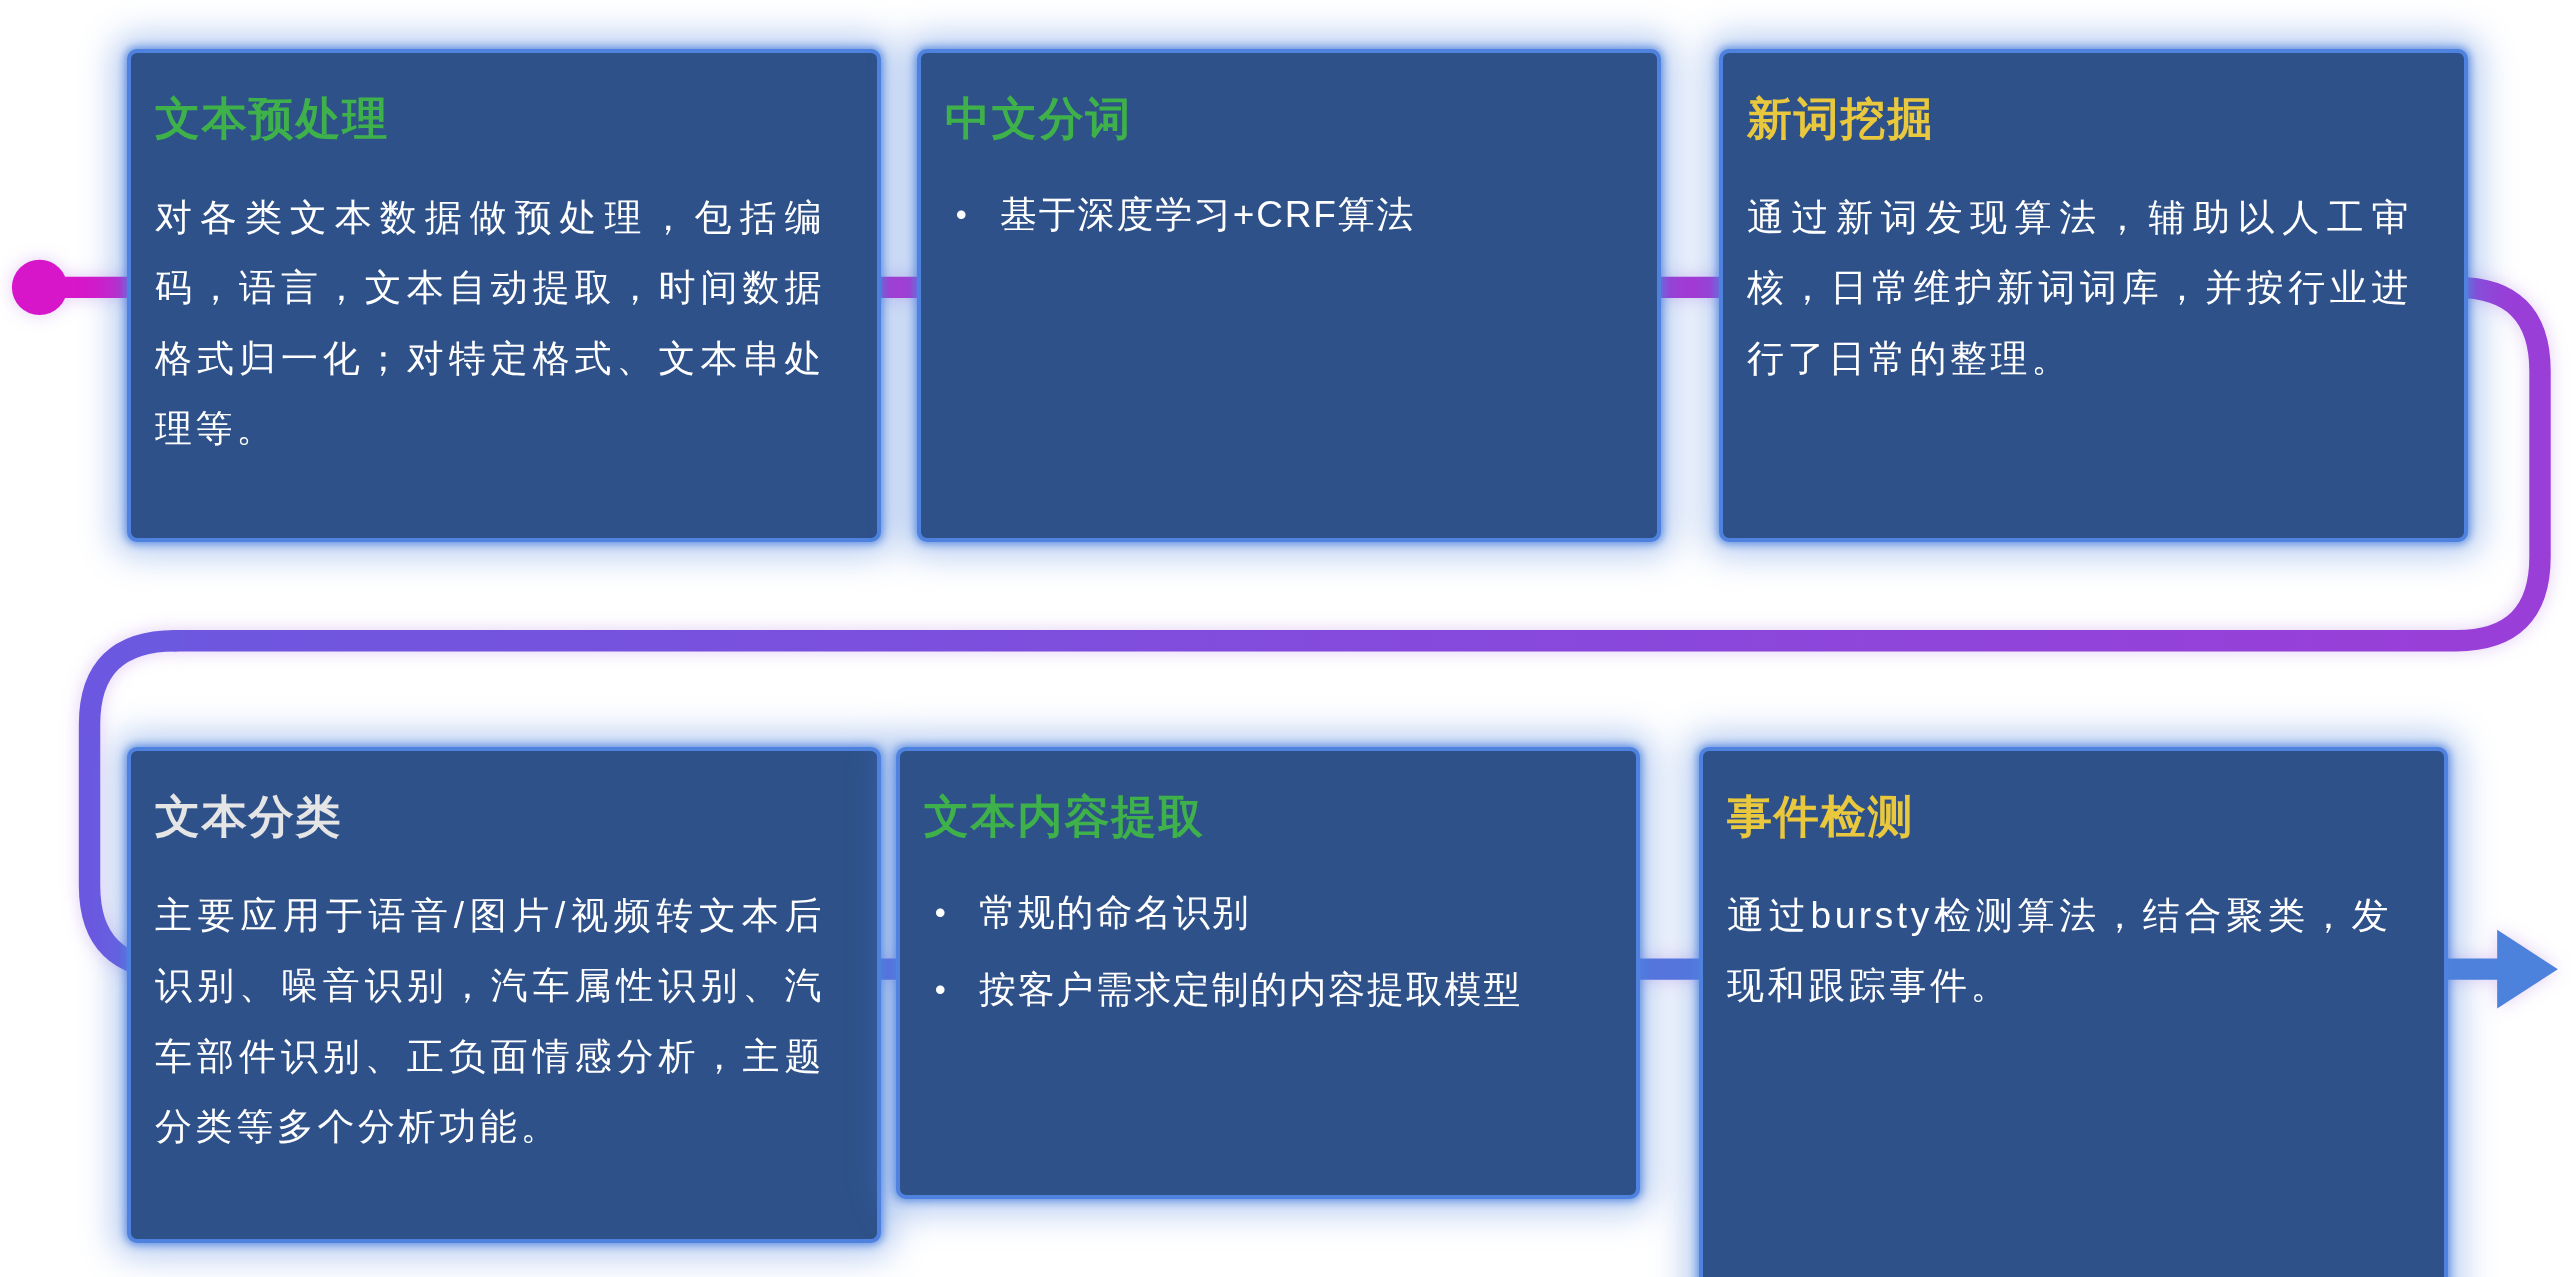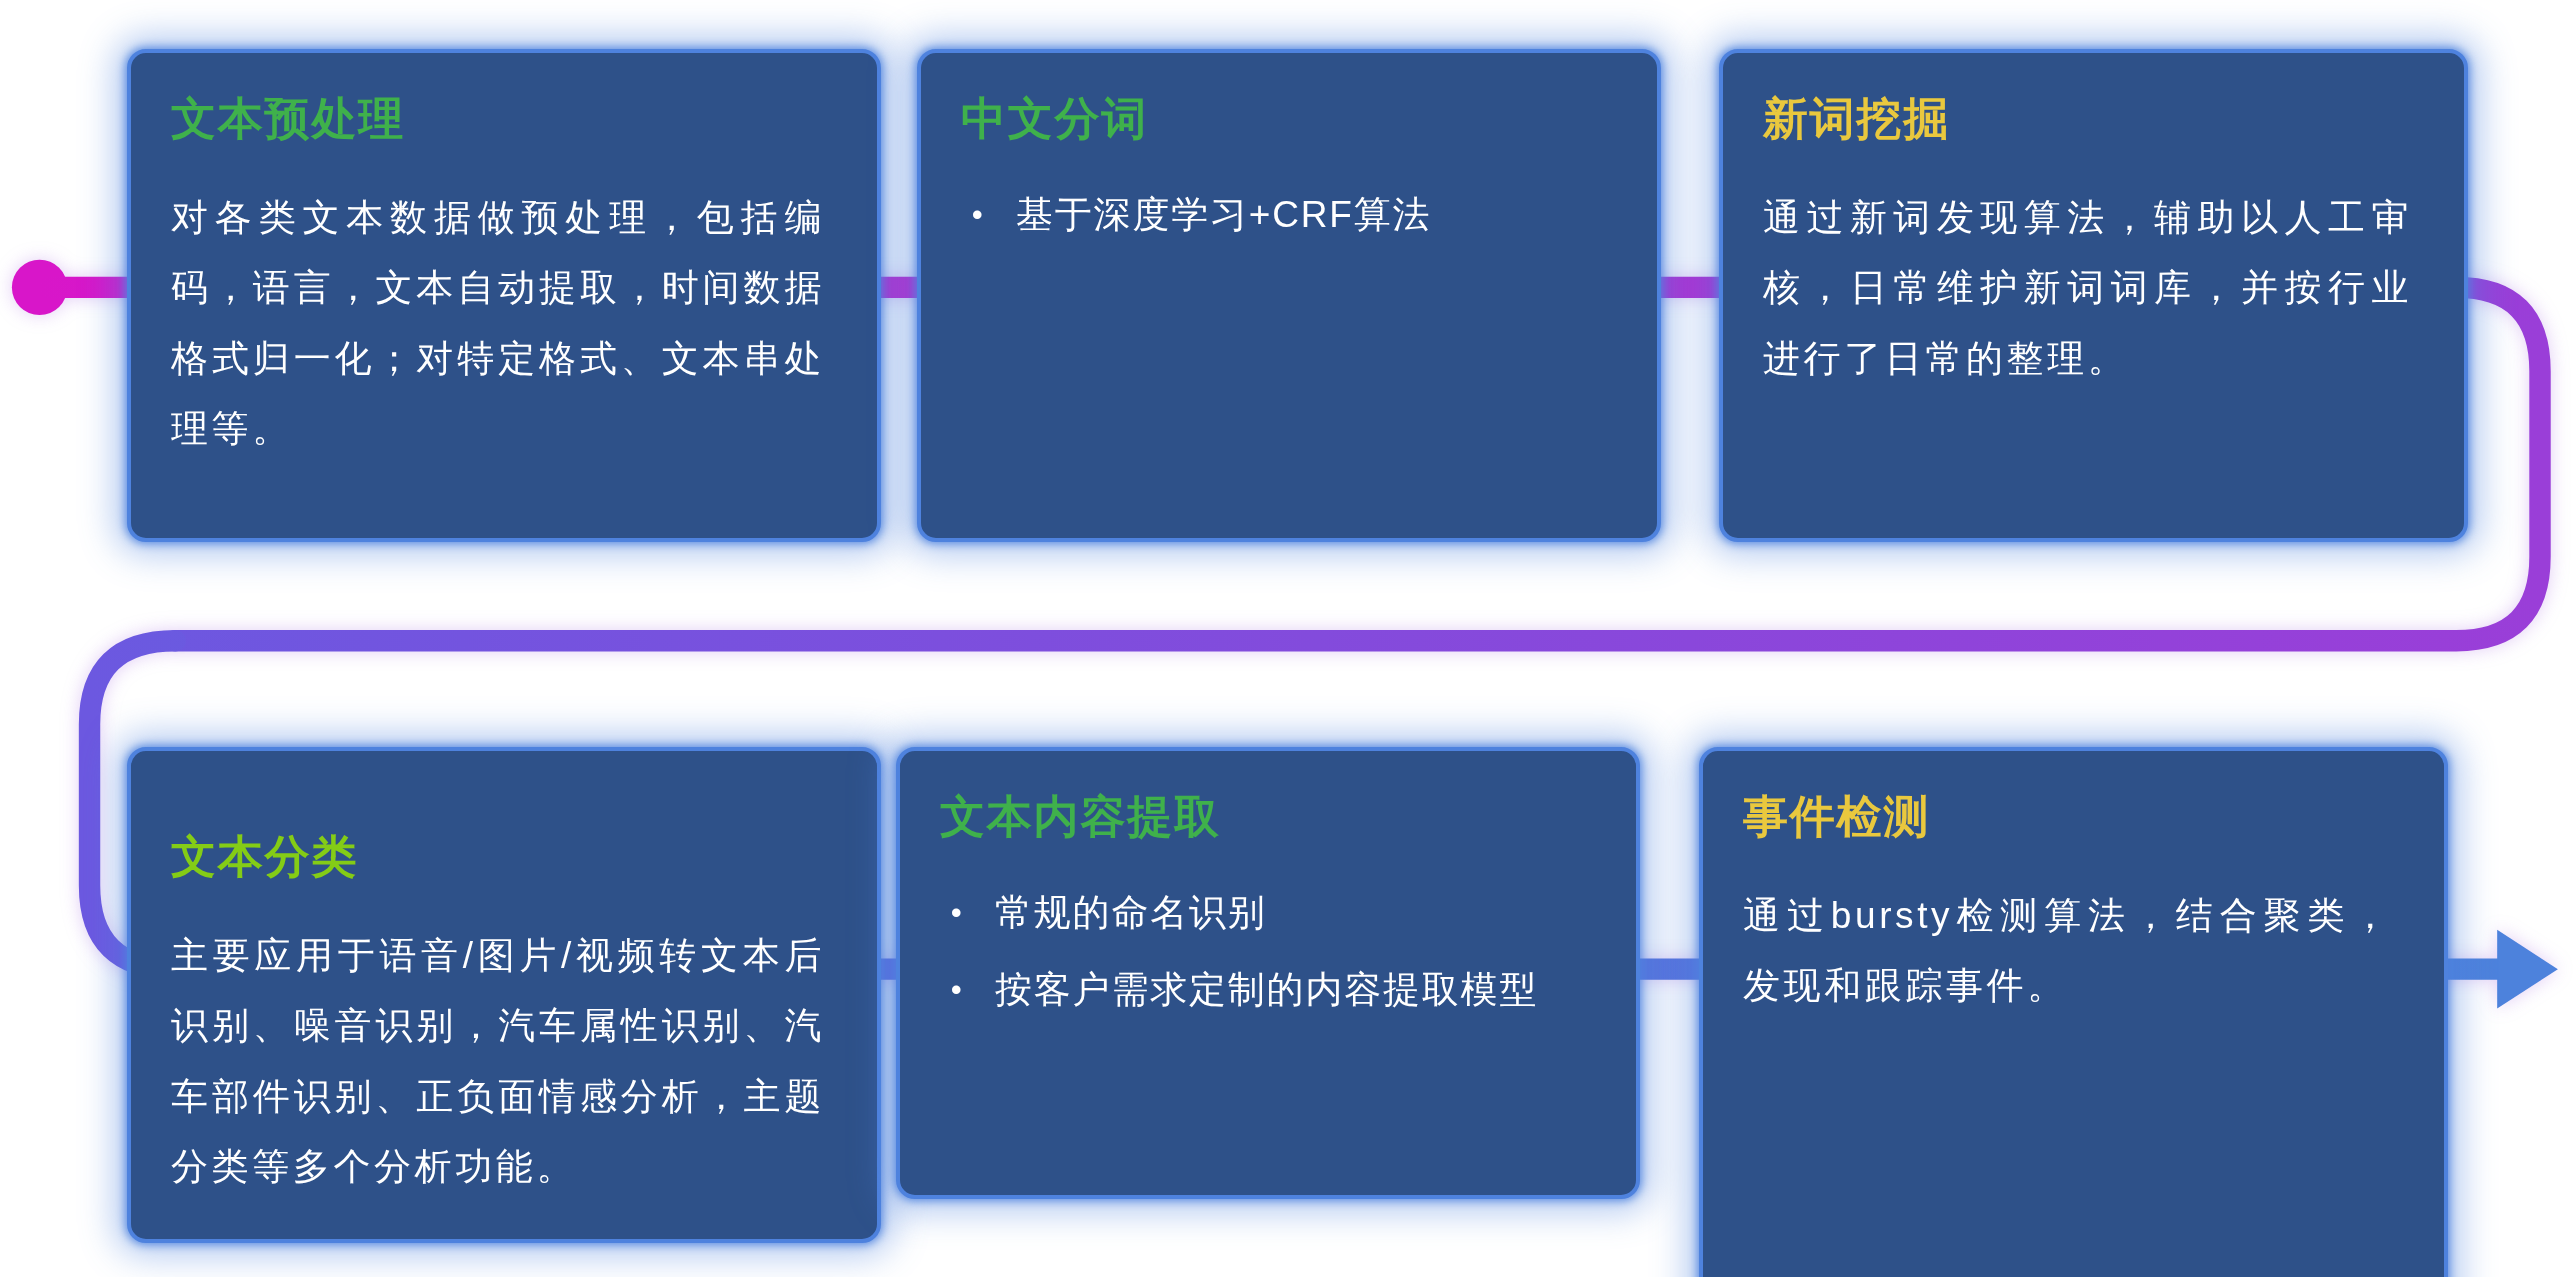--- a/index.html
+++ b/index.html
@@ -15,23 +15,23 @@
     position:absolute;
     left:0;top:0;
     width:2576px;height:1277px;
     filter:drop-shadow(0 0 9px rgba(150,80,220,0.28));
   }
   .card{
     position:absolute;
     box-sizing:border-box;
     background:#2e5189;
     border:4.5px solid #4e82de;
-    border-radius:19px;
+    border-radius:10px;
     box-shadow:0 0 9px 1.8px rgba(78,130,222,0.85), 0 0 34px 12.5px rgba(78,130,222,0.42);
-    padding:39px 52px 36px 40px;
+    padding:39px 52px 36px 24px;
   }
   .card-title{
     font-size:45px;
     font-weight:bold;
     letter-spacing:1.8px;
     line-height:1.2;
     margin:0;
   }
   .card-body{
     margin:37px 0 0 0;
@@ -114,21 +114,21 @@
         <li>基于深度学习+CRF算法</li>
       </ul>
   </div>
 
   <div class="card card-3">
     <h2 class="card-title" style="color: rgb(233, 200, 62);">新词挖掘</h2>
     <p class="card-body">通过新词发现算法，辅助以人工审核，日常维护新词词库，并按行业进行了日常的整理。</p>
   </div>
 
   <div class="card card-4">
-    <h2 class="card-title" style="color: #84cc16; margin-top: 40px;">文本分类</h2>
+    <h2 class="card-title" style="color: #e5e5e5;">文本分类</h2>
     <p class="card-body">主要应用于语音/图片/视频转文本后识别、噪音识别，汽车属性识别、汽车部件识别、正负面情感分析，主题分类等多个分析功能。</p>
   </div>
 
   <div class="card card-5">
     <h2 class="card-title" style="color: rgb(63, 177, 75);">文本内容提取</h2>
     <ul class="card-bullets">
         <li>常规的命名识别</li>
         <li>按客户需求定制的内容提取模型</li>
       </ul>
   </div>

